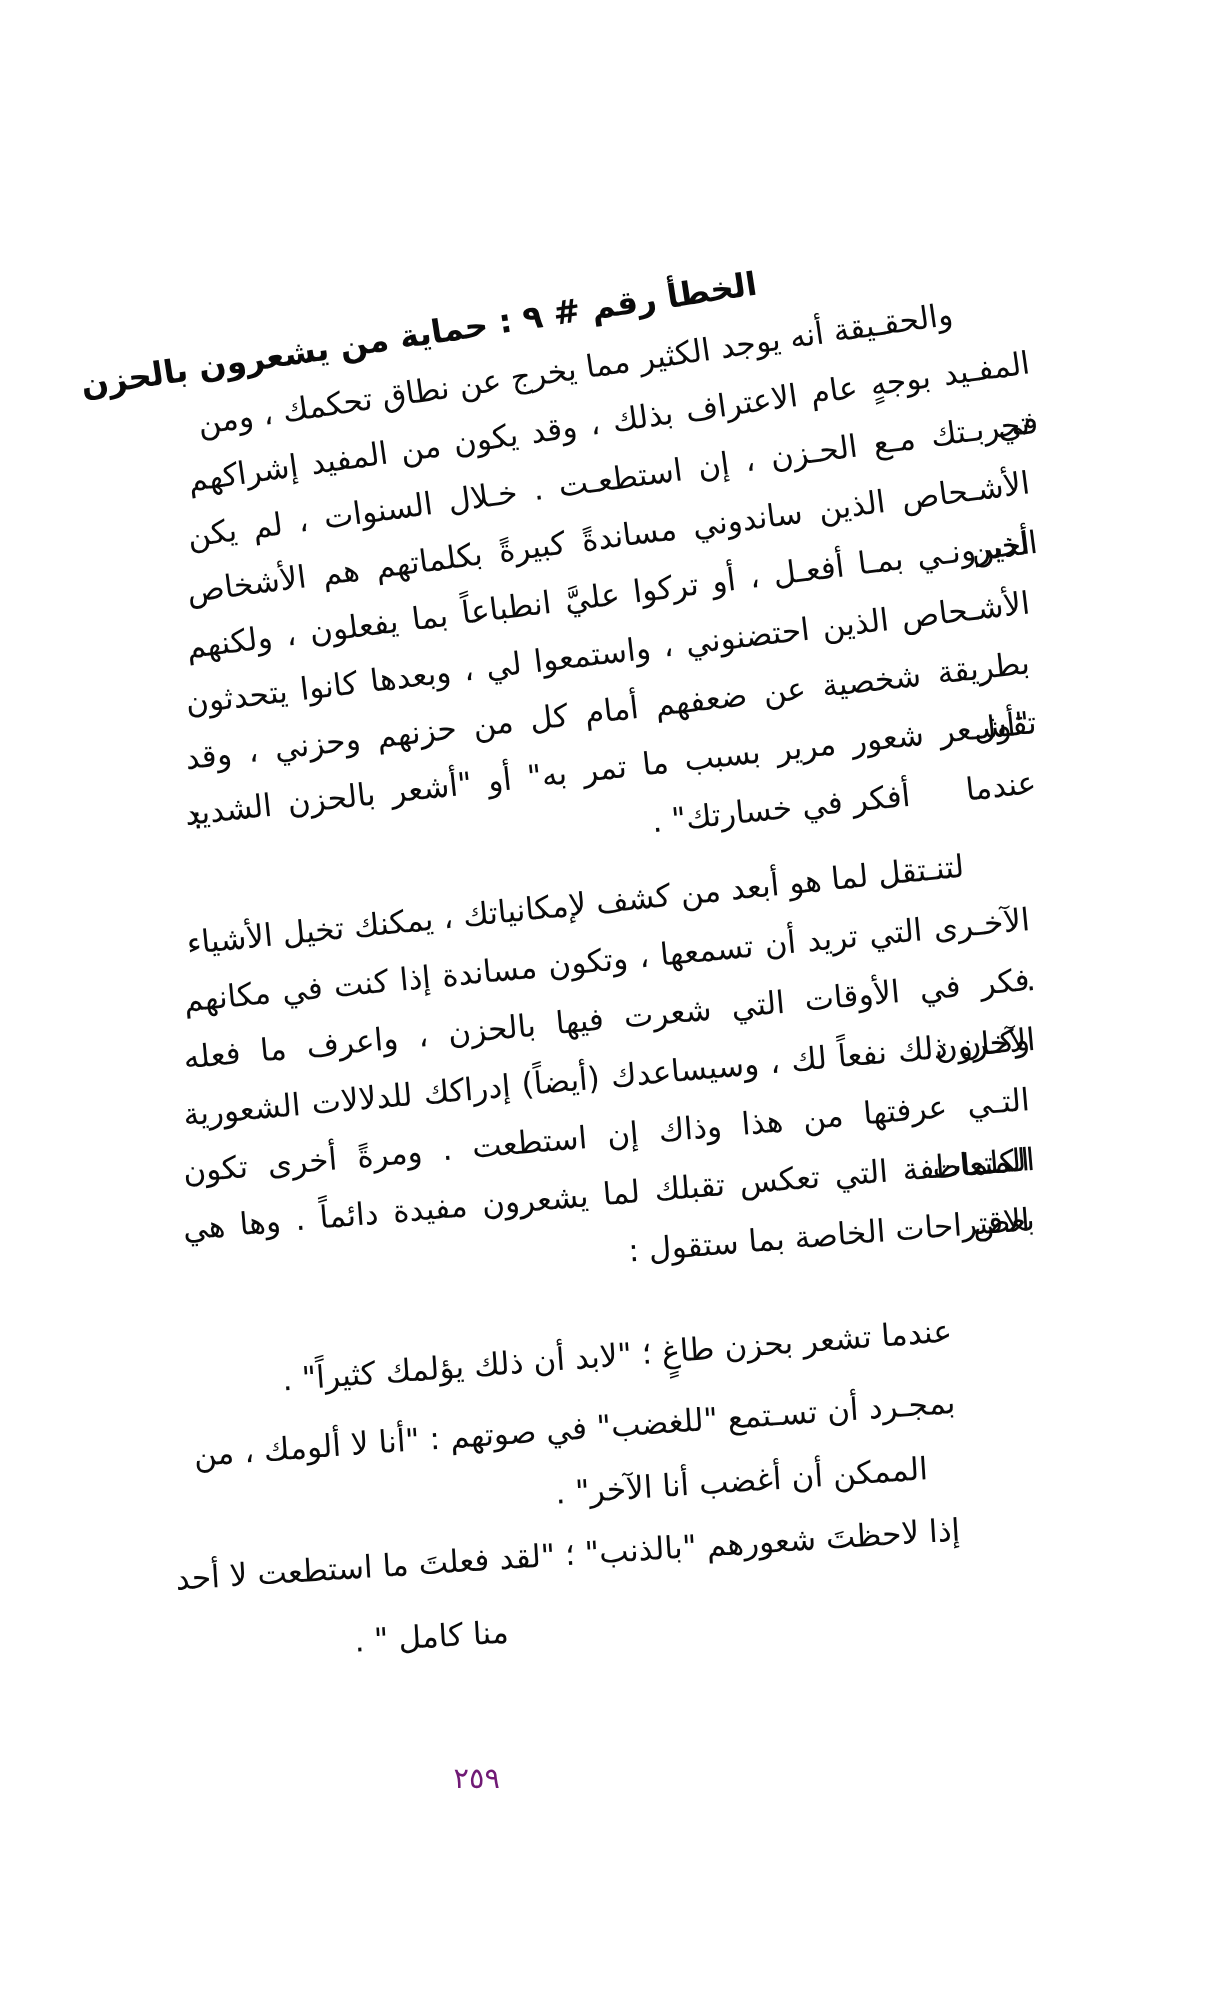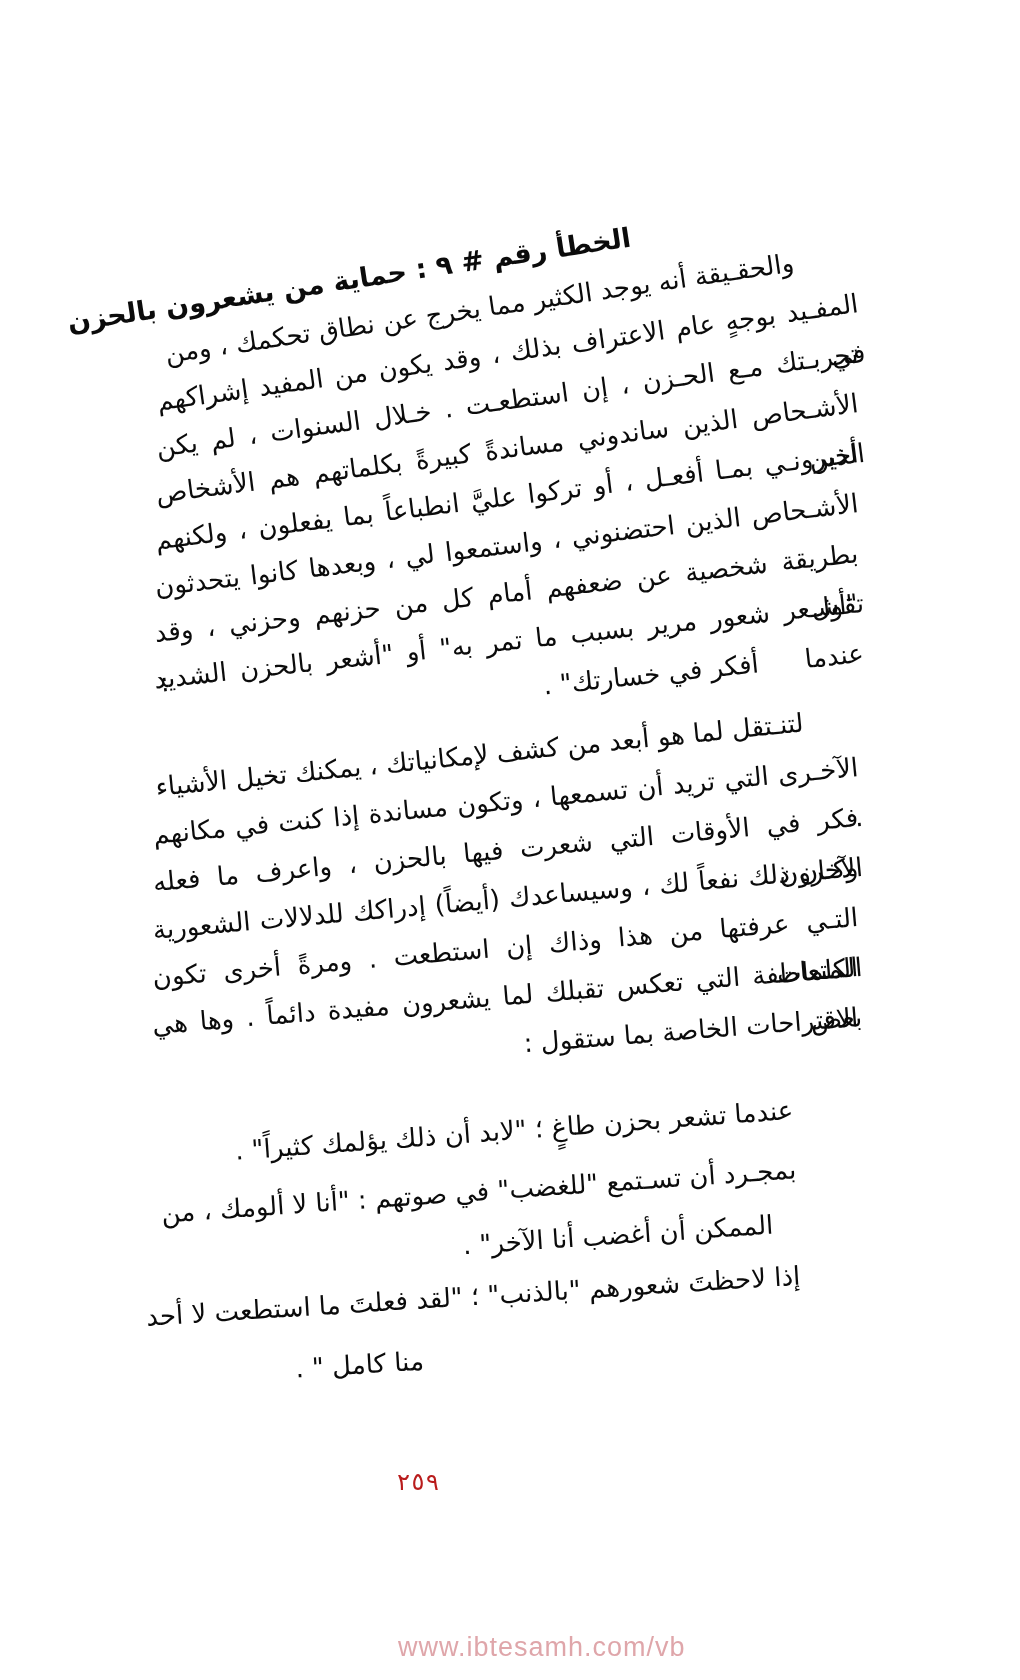--- a/index.html
+++ b/index.html
@@ -15,22 +15,22 @@
   }
   .line{
     height:50px;line-height:50px;font-size:26px;
     white-space:nowrap;
     transform-origin:100% 50%;
   }
   .line.j{white-space:normal;text-align:justify;text-align-last:justify;}
   .line.head{font-weight:bold;font-size:27px;}
   .pageno{
     position:absolute;left:378px;top:1468px;width:80px;
-    text-align:center;font-size:24px;color:#b91c1c;
-    font-family:Liberation Mono, monospace;
+    text-align:left;font-size:24px;color:#701a75;
+    font-family:Liberation Serif, serif;
   }
   .watermark{
     position:absolute;left:398px;top:1632px;
     font-size:27px;letter-spacing:1px;
     font-family:"Liberation Sans","DejaVu Sans",sans-serif;
   }
 </style>
 </head>
 <body>
 
@@ -59,15 +59,14 @@
 
     <div class="line" style="margin-top:38px;padding-right:65px;transform:rotate(-4.2deg)">عندما تشعر بحزن طاغٍ ؛ "لابد أن ذلك يؤلمك كثيراً" .</div>
     <div class="line" style="margin-top:10px;padding-right:62px;transform:rotate(-4deg)">بمجـرد أن تسـتمع "للغضب" في صوتهم : "أنا لا ألومك ، من</div>
     <div class="line" style="margin-top:4px;padding-right:85px;transform:rotate(-3.8deg)">الممكن أن أغضب أنا الآخر" .</div>
     <div class="line" style="margin-top:3px;padding-right:58px;transform:rotate(-3.6deg)">إذا لاحظتَ شعورهم "بالذنب" ؛ "لقد فعلتَ ما استطعت لا أحد</div>
     <div class="line" style="margin-top:13px;padding-right:435px;transform:rotate(-3.4deg)">منا كامل " .</div>
   </div>
 
   <div class="pageno">٢٥٩</div>
 
-  <div class="watermark" style="color: rgb(223, 166, 170);">www.ibtesamh.com/vb</div>
 
 </div>
 
 </body></html>

